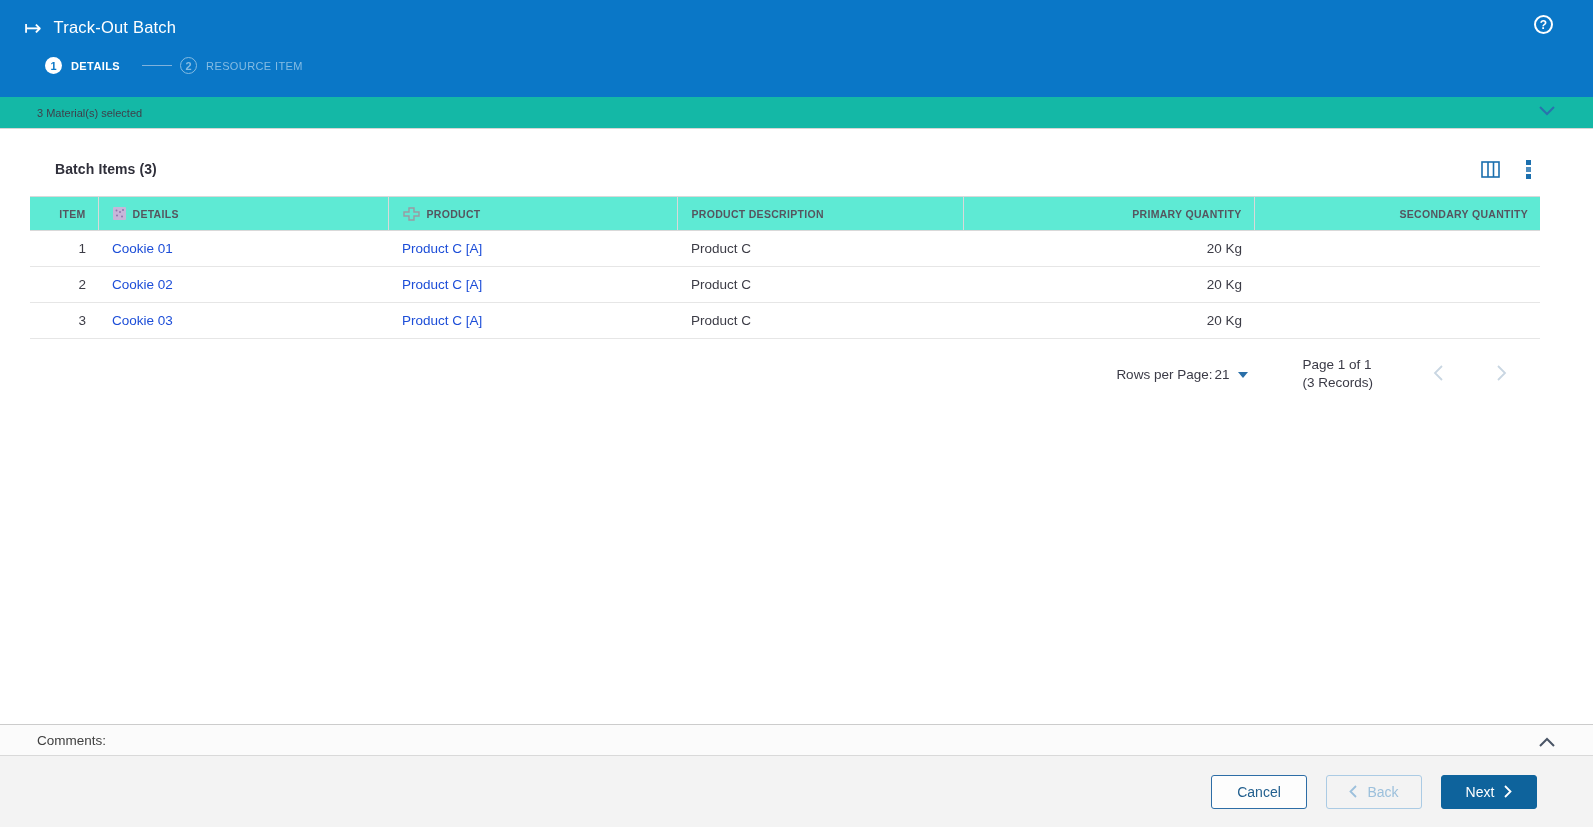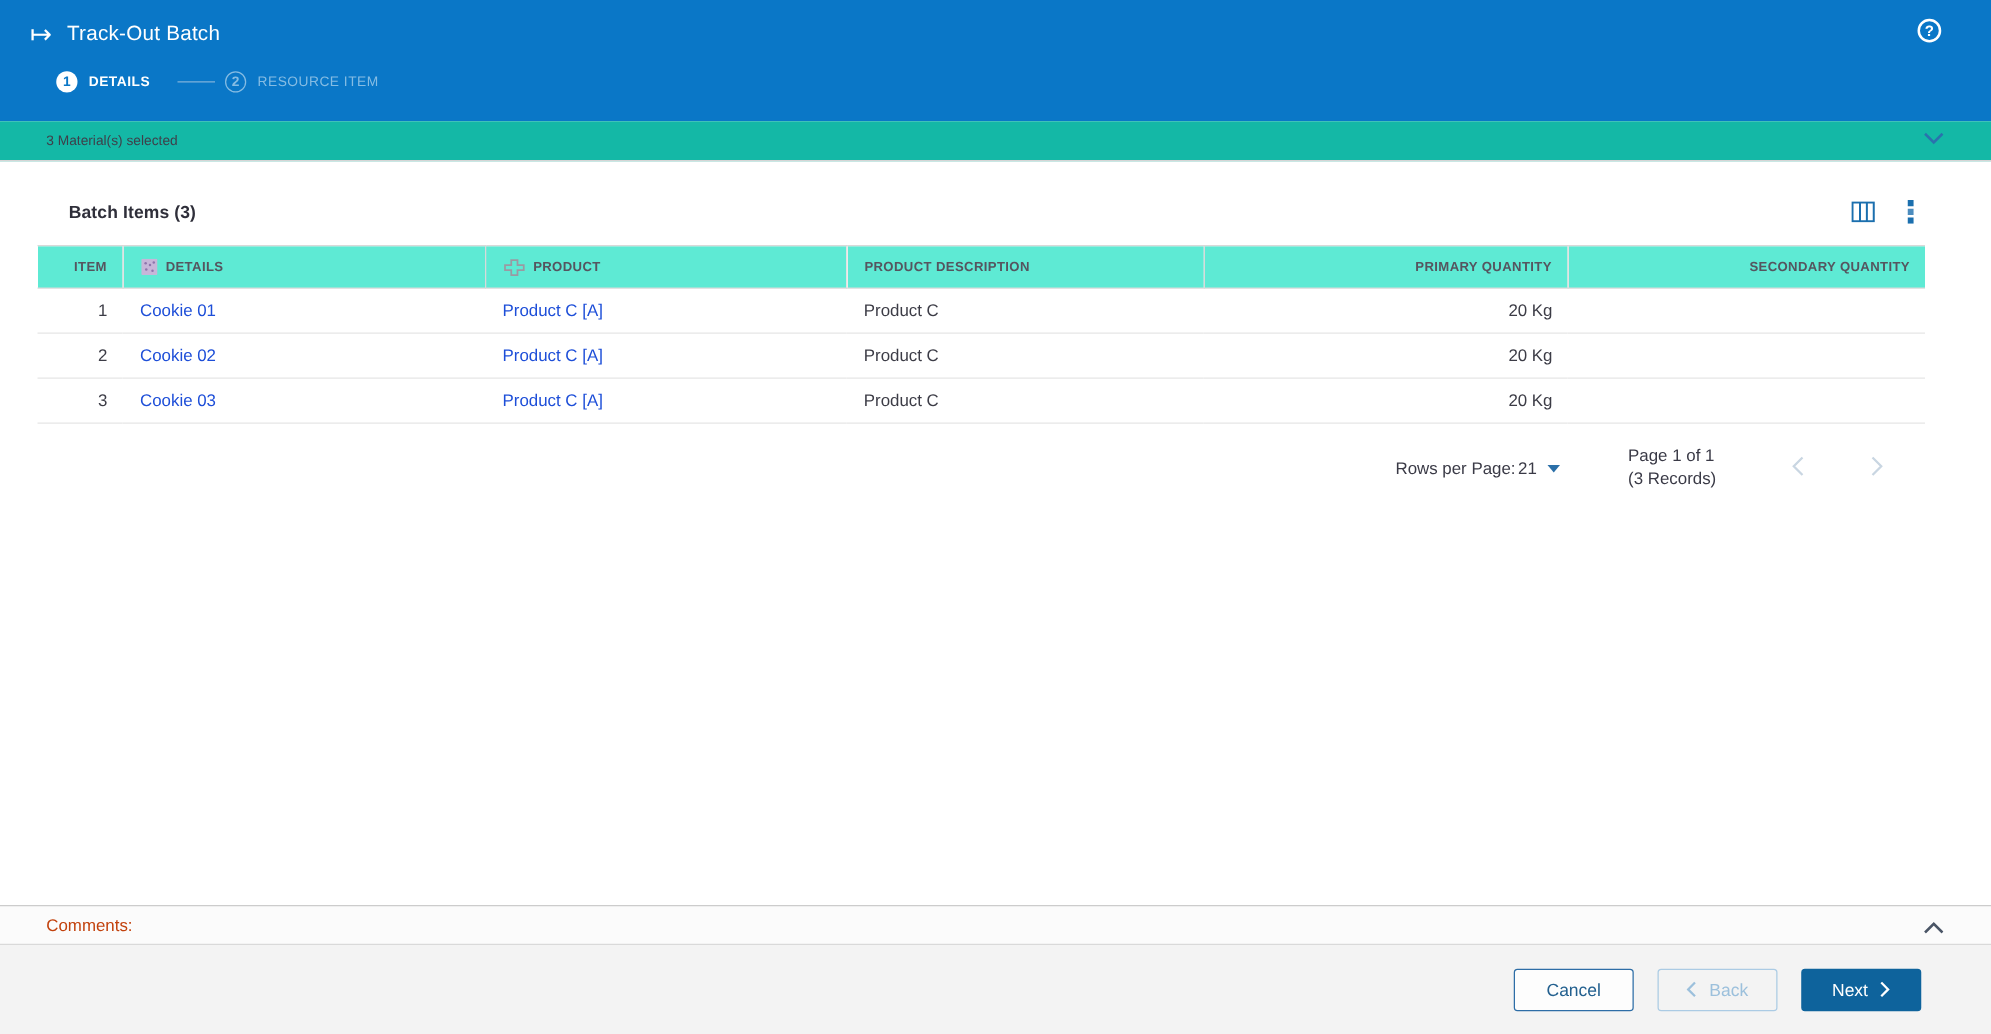--- a/index.html
+++ b/index.html
@@ -97,21 +97,21 @@
   .rpp-caret { width: 0; height: 0; border-left: 5px solid transparent; border-right: 5px solid transparent; border-top: 6px solid #2a6fa8; margin-top: 2px; }
   .page-info { font-size: 13.5px; color: #3a3a46; line-height: 18px; }
   .pager { display: flex; align-items: center; gap: 40px; padding-right: 8px; }
   .pager-btn { background: none; border: none; cursor: default; padding: 2px 6px; }
 
   
   .comments-bar {
     height: 32px; flex: 0 0 auto; background: #fbfbfb;
     border-top: 1px solid #cccccc; border-bottom: 1px solid #d9d9d9;
     display: flex; align-items: center; padding: 0 38px 0 37px;
-    font-size: 13.5px; color: #c2410c; position: relative;
+    font-size: 13.5px; color: #404040; position: relative;
   }
   .comments-bar .chev { position: absolute; right: 38px; top: 10px; cursor: pointer; }
 
   
   .footer {
     height: 71px; flex: 0 0 auto; background: #f3f3f3;
     display: flex; align-items: center; justify-content: flex-end;
     gap: 19px; padding-right: 56px;
   }
   .btn {

